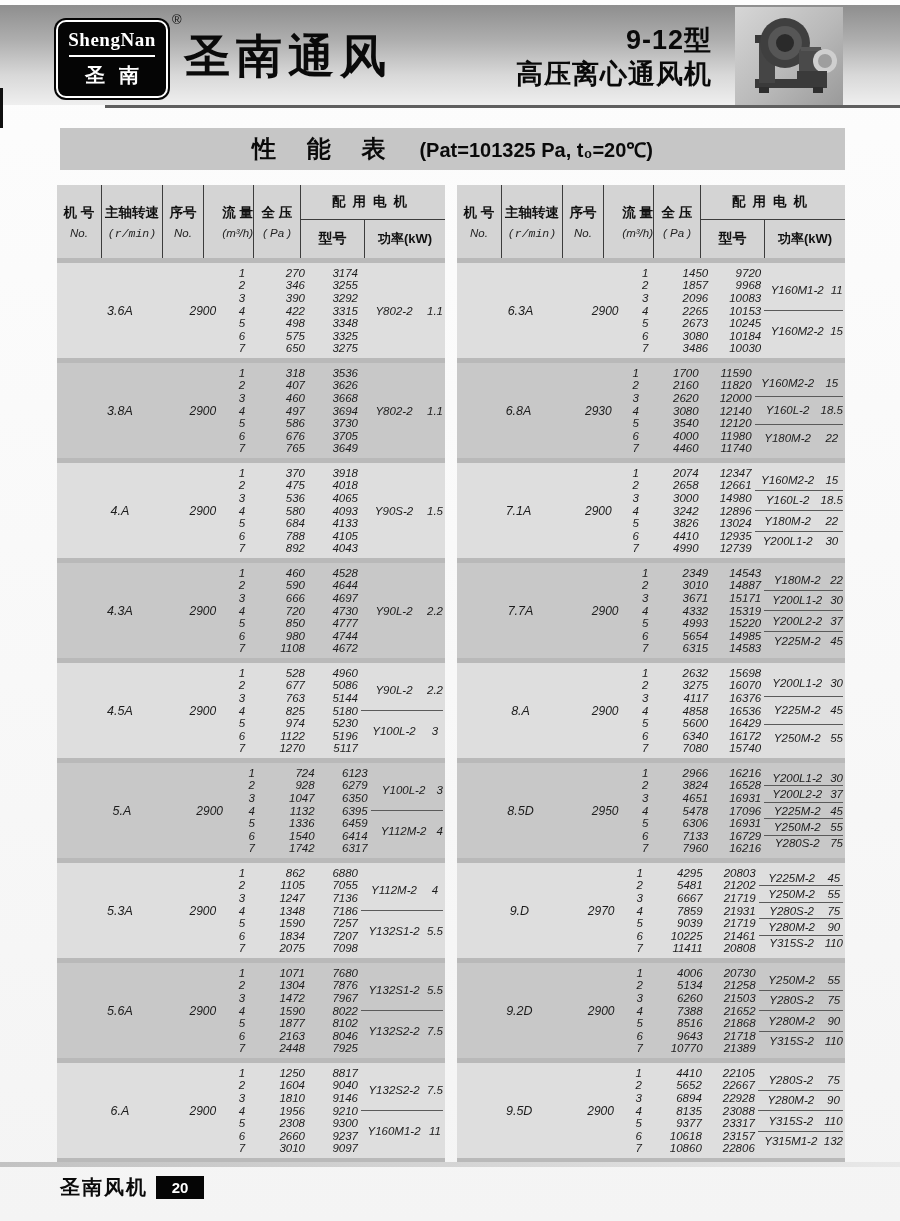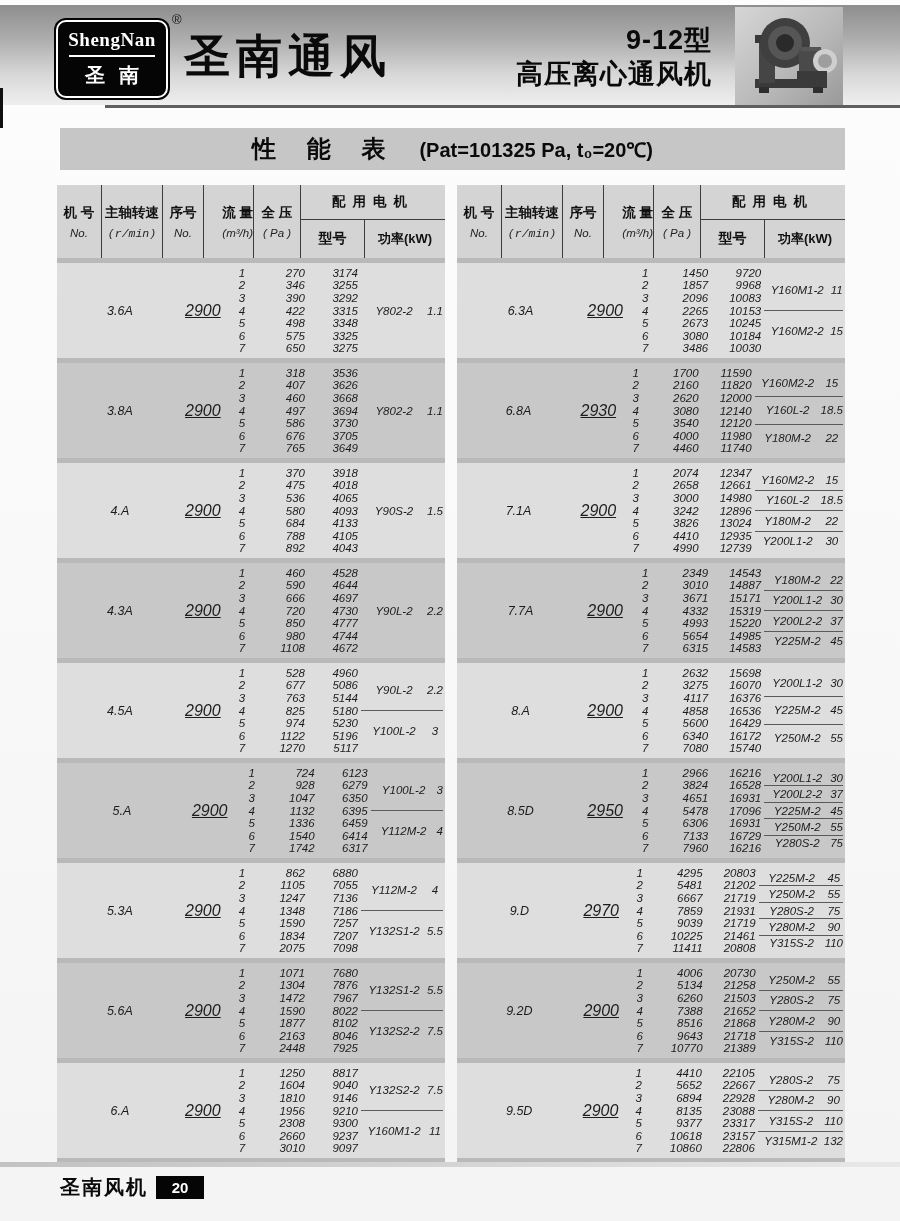--- a/index.html
+++ b/index.html
@@ -50,21 +50,21 @@
   .motor-bot{flex:1;display:flex;width:100%;}
   .mb-model{width:64px;display:flex;align-items:center;justify-content:center;font-weight:bold;font-size:14px;
       border-right:1px solid #3c3c3c;box-sizing:border-box;}
   .mb-power{flex:1;display:flex;align-items:center;justify-content:center;font-weight:bold;font-size:13px;}
 
   .section{display:flex;height:100px;box-sizing:border-box;border-bottom:5px solid #b9b9b9;
       background:#dedede;font-style:italic;font-size:11.5px;color:#1c1c1c;}
   .section.alt{background:#c8c8c8;}
   .cell{display:flex;align-items:center;justify-content:center;padding-left:48px;}
   .model{width:45px;font-size:12.5px;}
-  .speed{width:61px;font-size:16px;text-decoration:underline;}
+  .speed{width:61px;font-size:12px;}
   .rows{width:138px;display:flex;flex-direction:column;justify-content:center;padding:2px 0;}
   .row{display:flex;height:12.6px;align-items:center;}
   .row .seq{width:38px;text-align:center;display:inline-block;}
   .row .flow{width:51px;text-align:right;display:inline-block;box-sizing:border-box;padding-right:7px;}
   .row .pres{width:49px;text-align:right;display:inline-block;box-sizing:border-box;padding-right:3px;}
   .motors{flex:1;display:flex;flex-direction:column;padding:7px 2px 7px 0;}
   .motor{flex:1;display:flex;align-items:center;}
   .motor + .motor{border-top:1.5px solid #5a5a5a;}
   .motor .mm{width:66px;text-align:center;display:inline-block;font-size:11.5px;}
   .motor .mp{flex:1;text-align:center;display:inline-block;font-size:11.5px;}

